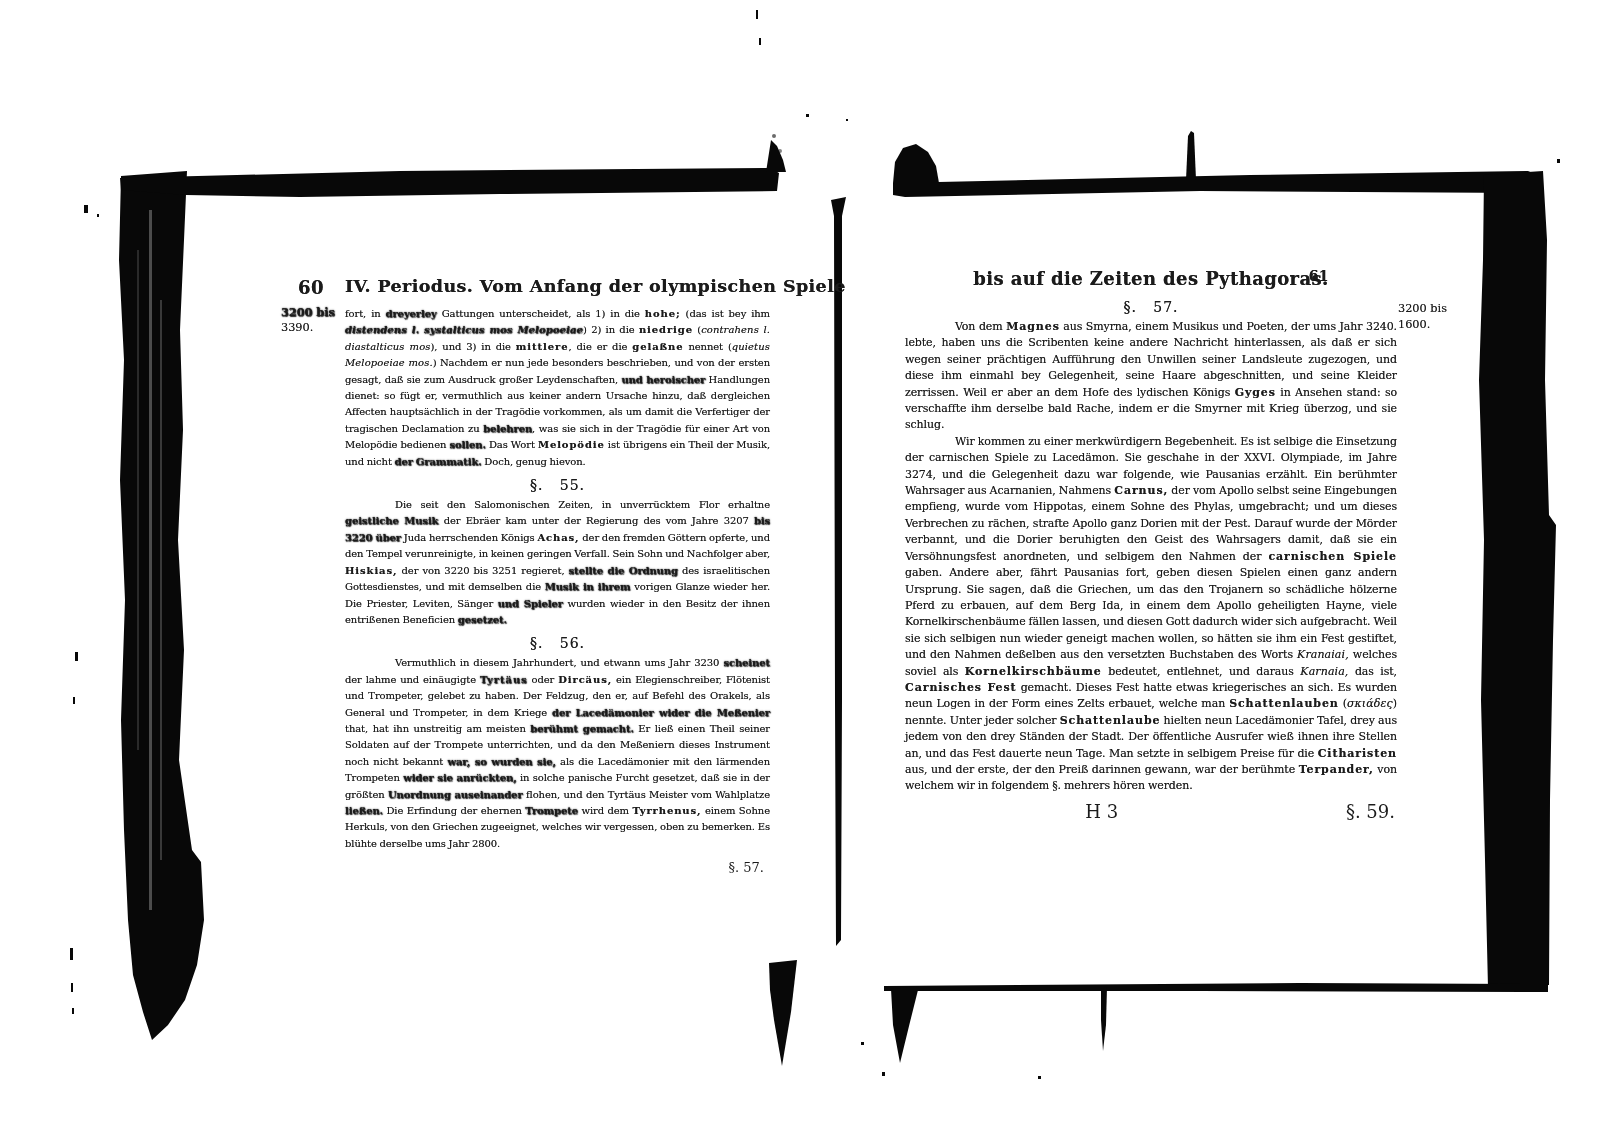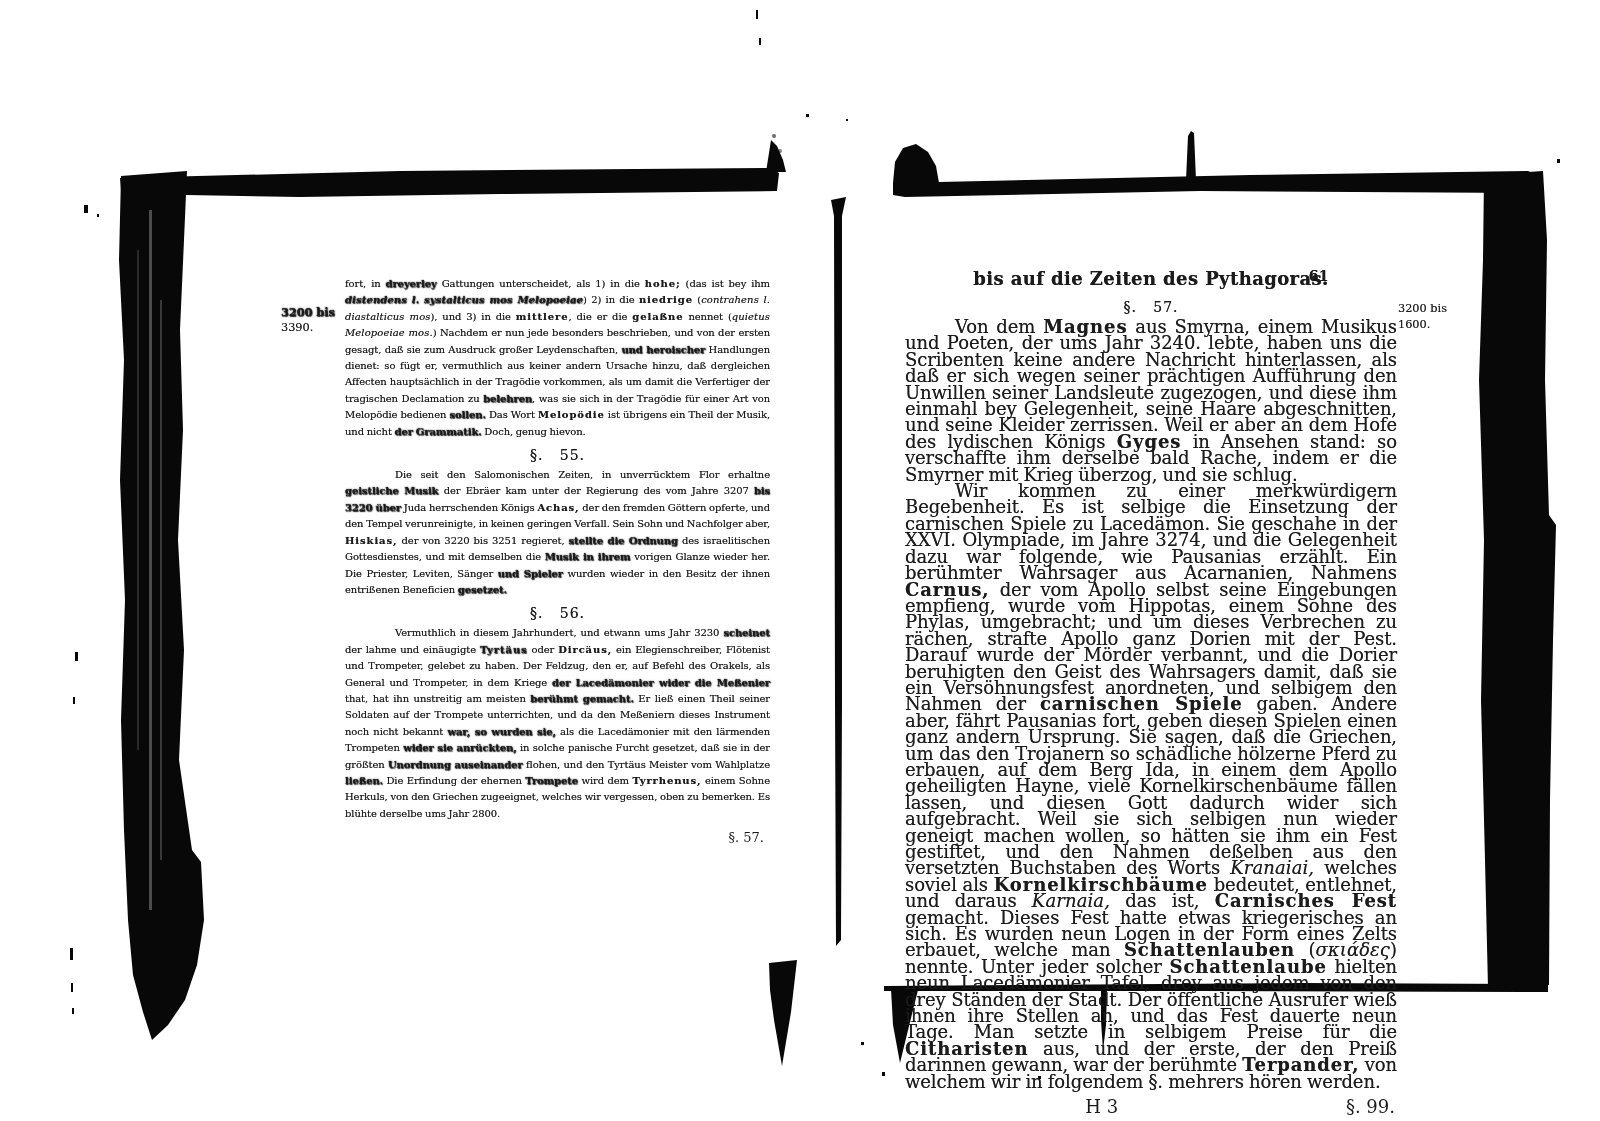--- a/index.html
+++ b/index.html
@@ -28,21 +28,21 @@
   #right-col .page-header{font-size:18px;}
   .pagenum{font-weight:bold;}
   .pagenum-left{position:absolute;left:-47px;top:1px;font-size:18px;}
   .pagenum-right{position:absolute;right:68px;top:0;font-size:14px;}
   .para{
     text-align:justify;
     font-size:10px;line-height:16.4px;
     letter-spacing:-0.1px;word-spacing:-0.4px;
     text-shadow:0 0 0.5px rgba(20,20,20,.65);
   }
-  #right-col .para{font-size:18px;}
+  #right-col .para{font-size:11px;}
   .para.indent{text-indent:50px;}
   .emph{font-weight:bold;letter-spacing:0.9px;}
   .lat{font-style:italic;letter-spacing:0.1px;}
   .smudge{font-weight:bold;text-shadow:0 0 1.6px #1a1a1a,0.6px 0.6px 1px #2a2a2a;}
   .section-heading{
     text-align:center;font-size:14px;letter-spacing:1px;
     margin:7px 0 4px 0;text-shadow:0 0 0.6px rgba(10,10,10,.7);
   }
   .catchword{text-align:right;padding-right:6px;margin-top:8px;font-size:13px;}
   .sig-line{position:relative;margin-top:6px;height:18px;font-size:18px;}
@@ -100,20 +100,24 @@
       <rect x="882" y="1072" width="3" height="4"></rect>
       <rect x="1038" y="1076" width="3" height="3"></rect>
     </g>
 
     <rect x="149" y="210" width="3" height="700" fill="#ffffff" opacity="0.28"></rect>
     <rect x="160" y="300" width="2" height="560" fill="#ffffff" opacity="0.20"></rect>
     <rect x="137" y="250" width="2" height="500" fill="#ffffff" opacity="0.14"></rect>
   </svg>
 
   <div class="col" id="left-col">
+    <div class="page-header">
+      <span class="pagenum pagenum-left">60</span>
+      <span class="header-title">IV. Periodus. Vom Anfang der olympischen Spiele</span>
+    </div>
     <div id="left-blocks">
         <div class="para"><span>fort, in </span><span class="smudge">dreyerley</span><span> Gattungen unterscheidet, als 1) in die </span><span class="emph">hohe;</span><span> (das ist bey ihm </span><span class="lat smudge">distendens l. systalticus mos Melopoeiae</span><span>) 2) in die </span><span class="emph">niedrige</span><span> (</span><span class="lat">contrahens l. diastalticus mos</span><span>), und 3) in die </span><span class="emph">mittlere</span><span>, die er die </span><span class="emph">gelaßne</span><span> nennet (</span><span class="lat">quietus Melopoeiae mos.</span><span>)  Nachdem er nun jede besonders beschrieben, und von der ersten gesagt, daß sie zum Ausdruck großer Leydenschaften, </span><span class="smudge">und heroischer</span><span> Handlungen dienet: so fügt er, vermuthlich aus keiner andern Ursache hinzu, daß dergleichen Affecten hauptsächlich in der Tragödie vorkommen, als um damit die Verfertiger der tragischen Declamation zu </span><span class="smudge">belehren</span><span>, was sie sich in der Tragödie für einer Art von Melopödie bedienen </span><span class="smudge">sollen.</span><span>  Das Wort </span><span class="emph">Melopödie</span><span> ist übrigens ein Theil der Musik, und nicht </span><span class="smudge">der Grammatik.</span><span>  Doch, genug hievon.</span></div>
         <div class="section-heading">§.&nbsp;&nbsp;&nbsp;55.</div>
         <div class="para indent"><span>Die seit den Salomonischen Zeiten, in unverrücktem Flor erhaltne </span><span class="smudge">geistliche Musik</span><span> der Ebräer kam unter der Regierung des vom Jahre 3207 </span><span class="smudge">bis 3220 über</span><span> Juda herrschenden Königs </span><span class="emph">Achas,</span><span> der den fremden Göttern opferte, und den Tempel verunreinigte, in keinen geringen Verfall.  Sein Sohn und Nachfolger aber, </span><span class="emph">Hiskias,</span><span> der von 3220 bis 3251 regieret, </span><span class="smudge">stellte die Ordnung</span><span> des israelitischen Gottesdienstes, und mit demselben die </span><span class="smudge">Musik in ihrem</span><span> vorigen Glanze wieder her.  Die Priester, Leviten, Sänger </span><span class="smudge">und Spieler</span><span> wurden wieder in den Besitz der ihnen entrißenen Beneficien </span><span class="smudge">gesetzet.</span></div>
         <div class="section-heading">§.&nbsp;&nbsp;&nbsp;56.</div>
         <div class="para indent"><span>Vermuthlich in diesem Jahrhundert, und etwann ums Jahr 3230 </span><span class="smudge">scheinet</span><span> der lahme und einäugigte </span><span class="emph smudge">Tyrtäus</span><span> oder </span><span class="emph">Dircäus,</span><span> ein Elegienschreiber, Flötenist und Trompeter, gelebet zu haben.  Der Feldzug, den er, auf Befehl des Orakels, als General und Trompeter, in dem Kriege </span><span class="smudge">der Lacedämonier wider die Meßenier</span><span> that, hat ihn unstreitig am meisten </span><span class="smudge">berühmt gemacht.</span><span>  Er ließ einen Theil seiner Soldaten auf der Trompete unterrichten, und da den Meßeniern dieses Instrument noch nicht bekannt </span><span class="smudge">war, so wurden sie,</span><span> als die Lacedämonier mit den lärmenden Trompeten </span><span class="smudge">wider sie anrückten,</span><span> in solche panische Furcht gesetzet, daß sie in der größten </span><span class="smudge">Unordnung auseinander</span><span> flohen, und den Tyrtäus Meister vom Wahlplatze </span><span class="smudge">ließen.</span><span>  Die Erfindung der ehernen </span><span class="smudge">Trompete</span><span> wird dem </span><span class="emph">Tyrrhenus,</span><span> einem Sohne Herkuls, von den Griechen zugeeignet, welches wir vergessen, oben zu bemerken.  Es blühte derselbe ums Jahr 2800.</span></div>
         <div class="catchword">§. 57.</div>
       </div>
   </div>
 
@@ -126,21 +130,21 @@
     <div class="page-header">
       <span class="header-title">bis auf die Zeiten des Pythagoras.</span>
       <span class="pagenum pagenum-right">61</span>
     </div>
     <div id="right-blocks">
         <div class="section-heading">§.&nbsp;&nbsp;&nbsp;57.</div>
         <div class="para indent"><span>Von dem </span><span class="emph">Magnes</span><span> aus Smyrna, einem Musikus und Poeten, der ums Jahr 3240. lebte, haben uns die Scribenten keine andere Nachricht hinterlassen, als daß er sich wegen seiner prächtigen Aufführung den Unwillen seiner Landsleute zugezogen, und diese ihm einmahl bey Gelegenheit, seine Haare abgeschnitten, und seine Kleider zerrissen.  Weil er aber an dem Hofe des lydischen Königs </span><span class="emph">Gyges</span><span> in Ansehen stand: so verschaffte ihm derselbe bald Rache, indem er die Smyrner mit Krieg überzog, und sie schlug.</span></div>
         <div class="para indent"><span>Wir kommen zu einer merkwürdigern Begebenheit.  Es ist selbige die Einsetzung der carnischen Spiele zu Lacedämon.  Sie geschahe in der XXVI. Olympiade, im Jahre 3274, und die Gelegenheit dazu war folgende, wie Pausanias erzählt.  Ein berühmter Wahrsager aus Acarnanien, Nahmens </span><span class="emph">Carnus,</span><span> der vom Apollo selbst seine Eingebungen empfieng, wurde vom Hippotas, einem Sohne des Phylas, umgebracht; und um dieses Verbrechen zu rächen, strafte Apollo ganz Dorien mit der Pest.  Darauf wurde der Mörder verbannt, und die Dorier beruhigten den Geist des Wahrsagers damit, daß sie ein Versöhnungsfest anordneten, und selbigem den Nahmen der </span><span class="emph">carnischen Spiele</span><span> gaben.  Andere aber, fährt Pausanias fort, geben diesen Spielen einen ganz andern Ursprung. Sie sagen, daß die Griechen, um das den Trojanern so schädliche hölzerne Pferd zu erbauen, auf dem Berg Ida, in einem dem Apollo geheiligten Hayne, viele Kornelkirschenbäume fällen lassen, und diesen Gott dadurch wider sich aufgebracht.  Weil sie sich selbigen nun wieder geneigt machen wollen, so hätten sie ihm ein Fest gestiftet, und den Nahmen deßelben aus den versetzten Buchstaben des Worts </span><span class="lat">Kranaiai,</span><span> welches soviel als </span><span class="emph">Kornelkirschbäume</span><span> bedeutet, entlehnet, und daraus </span><span class="lat">Karnaia,</span><span> das ist, </span><span class="emph">Carnisches Fest</span><span> gemacht.  Dieses Fest hatte etwas kriegerisches an sich.  Es wurden neun Logen in der Form eines Zelts erbauet, welche man </span><span class="emph">Schattenlauben</span><span> (</span><span class="lat">σκιάδες</span><span>) nennte.  Unter jeder solcher </span><span class="emph">Schattenlaube</span><span> hielten neun Lacedämonier Tafel, drey aus jedem von den drey Ständen der Stadt. Der öffentliche Ausrufer wieß ihnen ihre Stellen an, und das Fest dauerte neun Tage.  Man setzte in selbigem Preise für die </span><span class="emph">Citharisten</span><span> aus, und der erste, der den Preiß darinnen gewann, war der berühmte </span><span class="emph">Terpander,</span><span> von welchem wir in folgendem §. mehrers hören werden.</span></div>
         <div class="sig-line">
           <span class="sig-center">H 3</span>
-          <span class="sig-right">§. 99.</span>
+          <span class="sig-right">§. 59.</span>
         </div>
       </div>
   </div>
 
   <div class="margin-note" id="mn-right">
     <div>3200 bis</div>
     <div>1600.</div>
   </div>
 
 </div>

